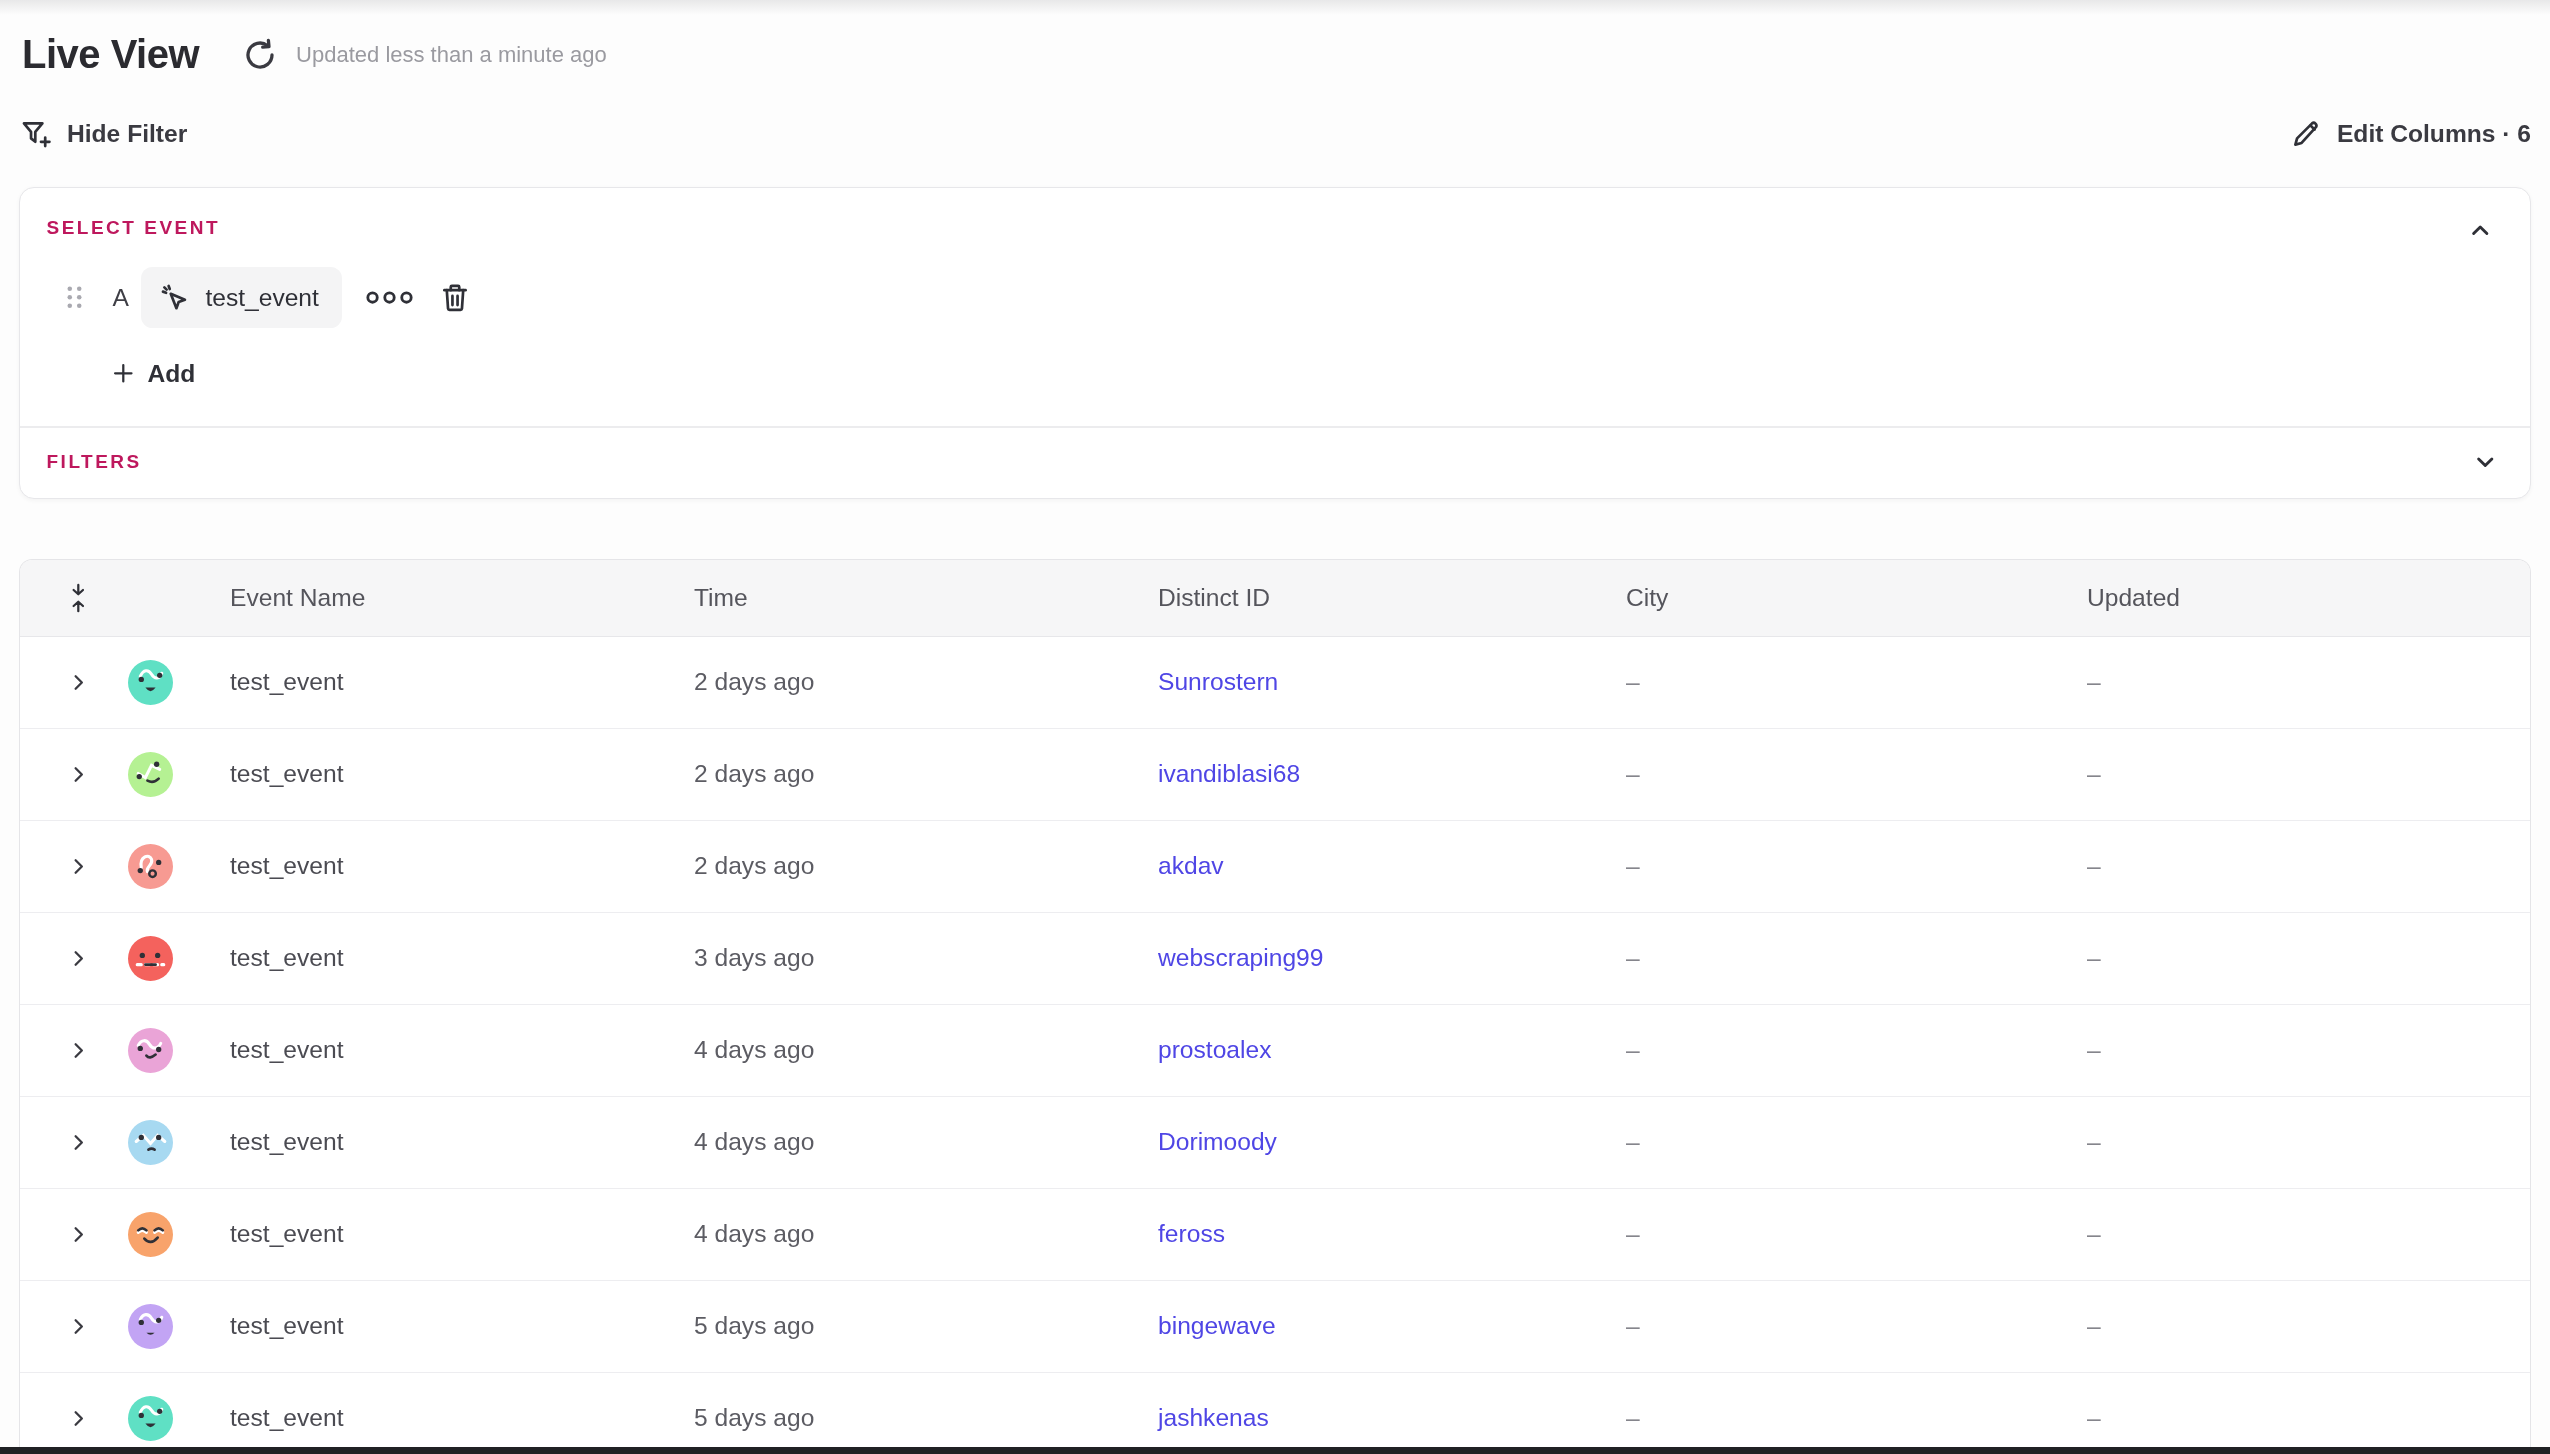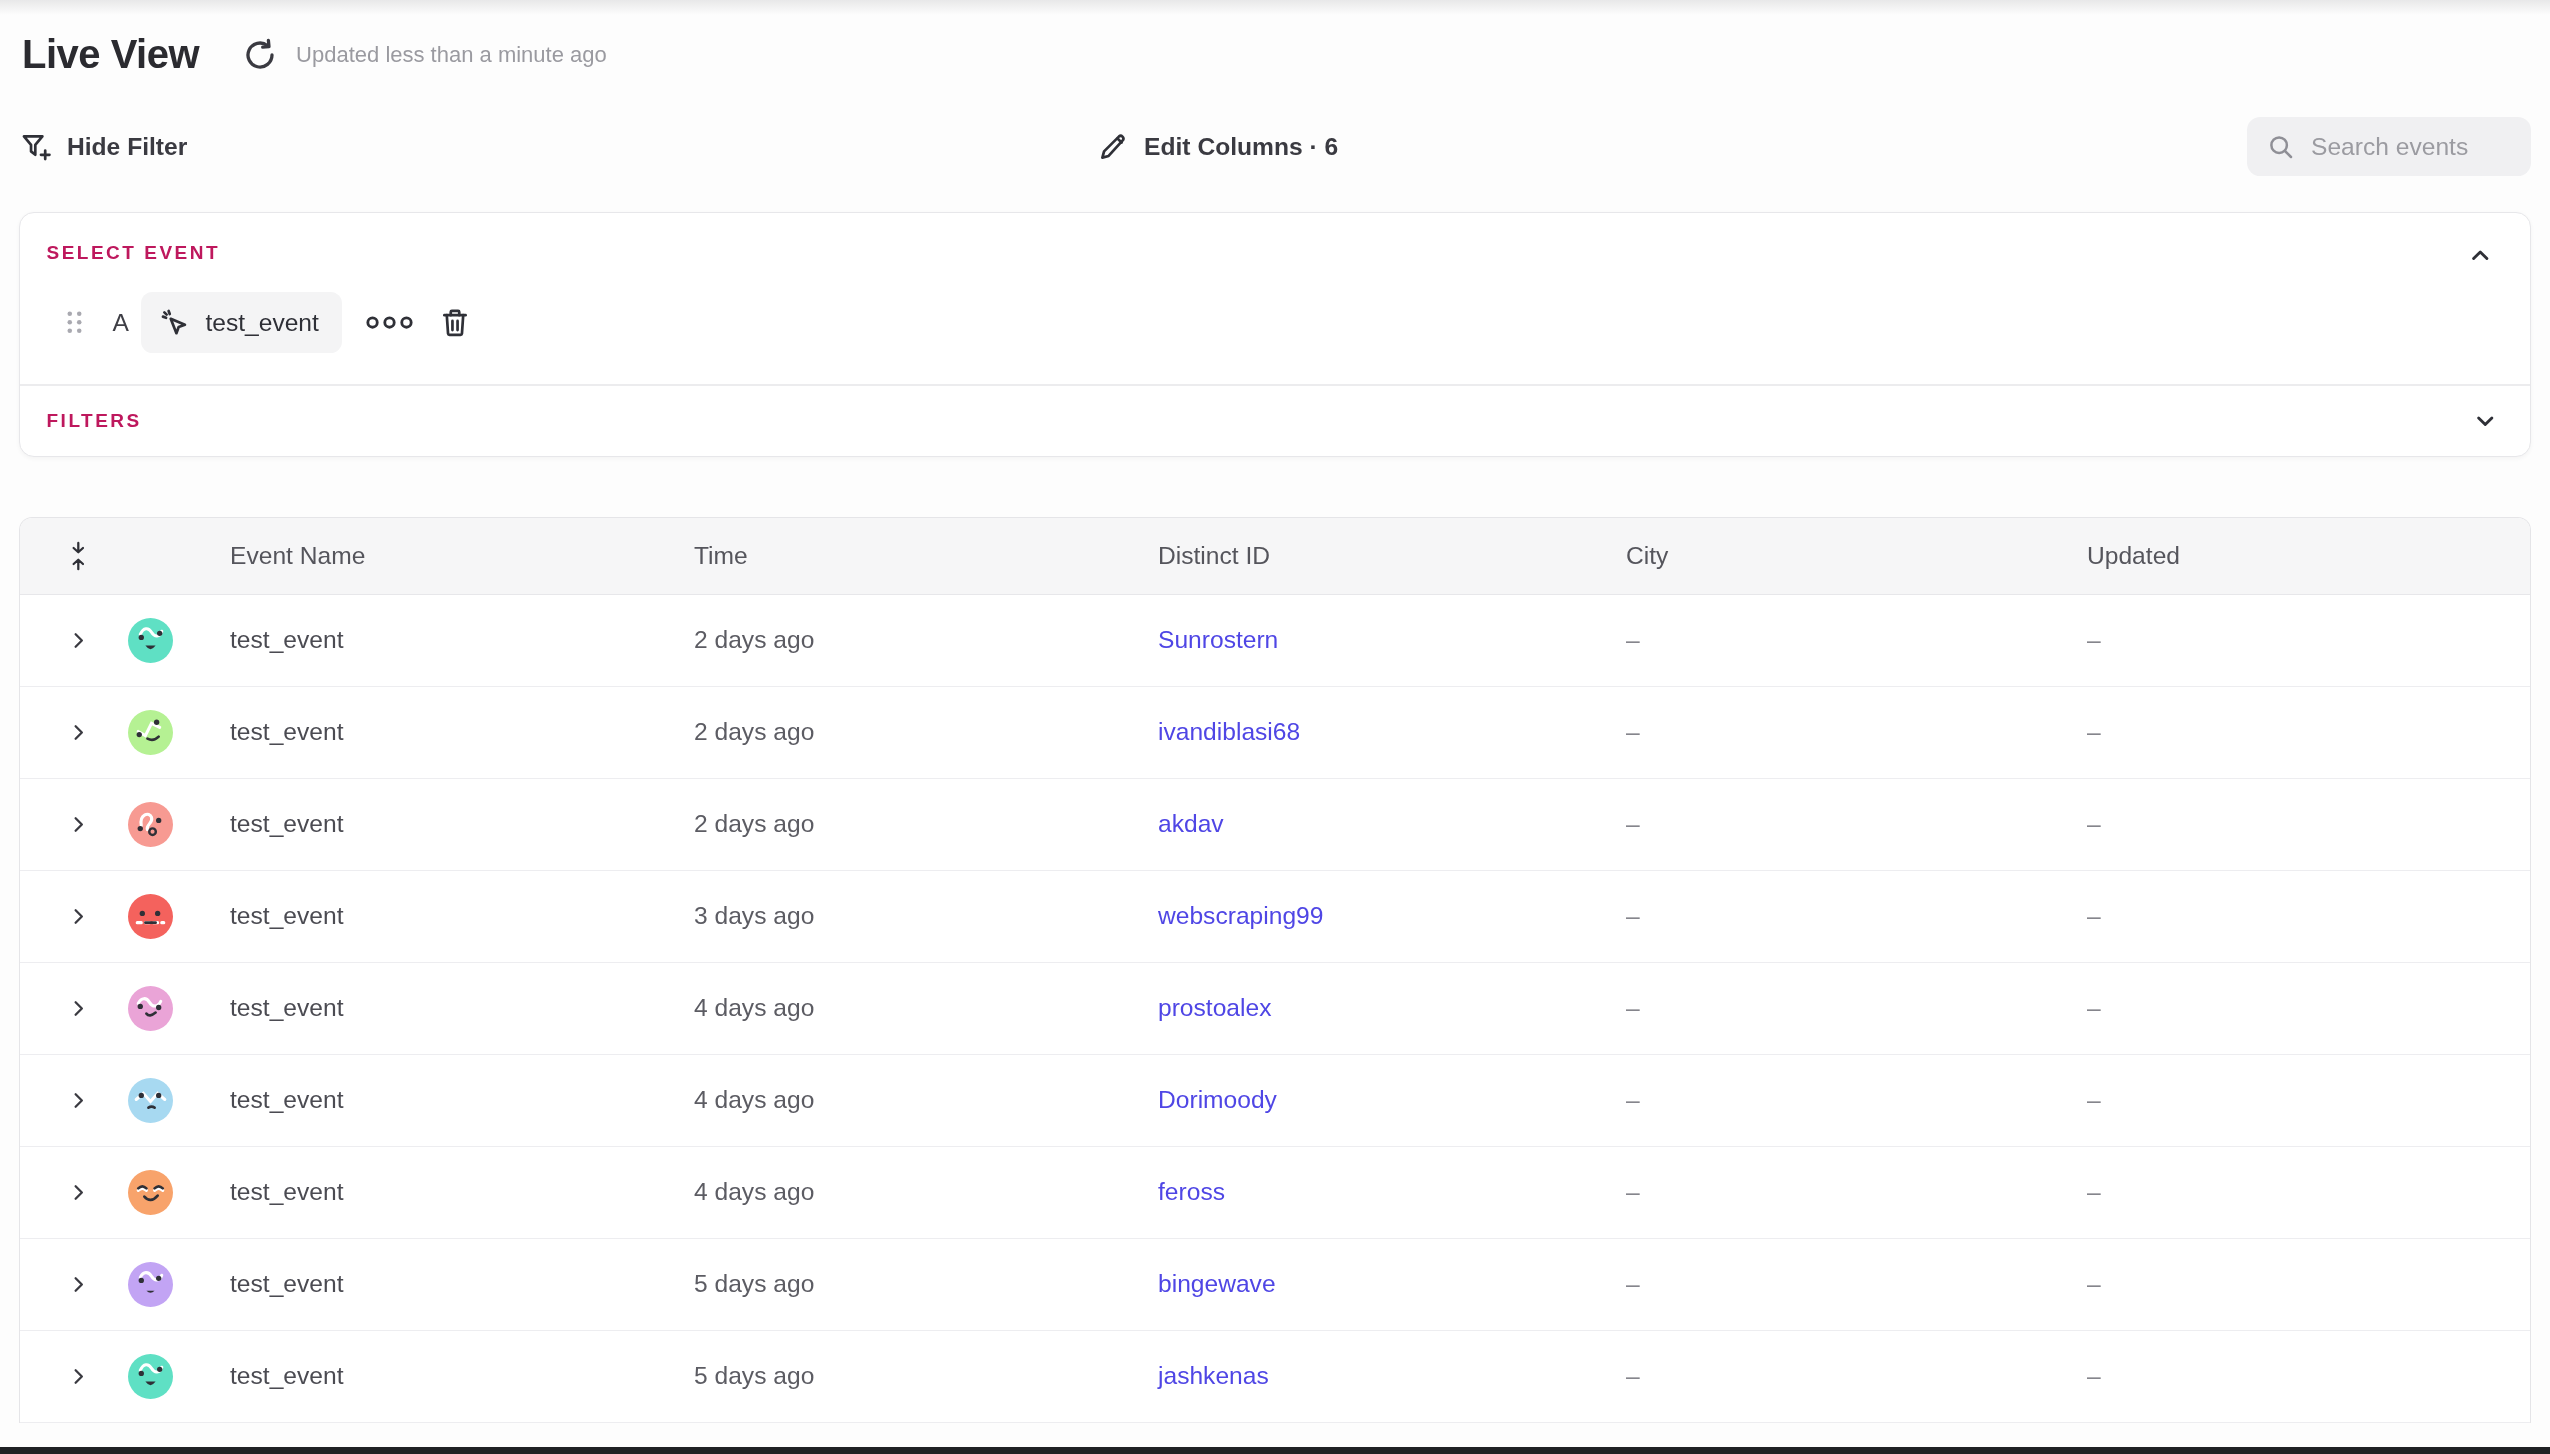--- a/index.html
+++ b/index.html
@@ -167,29 +167,20 @@
   </button>
   <button class="tool-btn">
     <span>
       <svg width="34" height="34" viewBox="0 0 24 24" fill="none" stroke="#2f3037" stroke-width="1.9" stroke-linejoin="round" stroke-linecap="round">
         <path d="M4.5 19.5 l1.2 -4.4 L16.3 4.5 c0,0 1.2,-1 2.4,0.2 c1.2,1.2 0.3,2.5 0.3,2.5 L8.9 18.3 l-4.4 1.2 z"></path>
         <path d="M15.2 6 l2.9 2.9"></path>
       </svg>
     </span>
     <span>Edit Columns · 6</span>
   </button>
-  <div class="search-box">
-    <span>
-      <svg width="30" height="30" viewBox="0 0 24 24" fill="none" stroke="#8f8f96" stroke-width="2" stroke-linecap="round">
-        <circle cx="10.5" cy="10.5" r="6.2"></circle>
-        <path d="M15.2 15.2 L20 20"></path>
-      </svg>
-    </span>
-    <input type="text" value="" placeholder="Search events" style="">
-  </div>
 </div>
 
 <div class="query-card">
   <div class="select-section">
     <div class="section-label">SELECT EVENT</div>
     <button class="panel-collapse">
       <span>
         <svg width="26.5" height="26.5" viewBox="0 0 24 24" fill="none" stroke="#2f3037" stroke-width="2.6" stroke-linecap="round" stroke-linejoin="round">
           <path d="M6 15 l6 -6 6 6"></path>
         </svg>
@@ -233,20 +224,30 @@
           <svg width="34" height="34" viewBox="0 0 24 24" fill="none" stroke="#2f3037" stroke-width="1.9" stroke-linecap="round" stroke-linejoin="round">
             <path d="M4.5 6.5 h15"></path>
             <path d="M9 6.5 V4.2 a0.8 0.8 0 0 1 0.8 -0.8 h4.4 a0.8 0.8 0 0 1 0.8 0.8 V6.5"></path>
             <path d="M6.2 6.5 l0.9 13 a1 1 0 0 0 1 0.9 h7.8 a1 1 0 0 0 1 -0.9 l0.9 -13"></path>
             <path d="M10.2 10.5 v6.5 M13.8 10.5 v6.5"></path>
           </svg>
         </span>
       </button>
     </div>
 
+    <div class="add-row">
+      <button class="add-btn">
+        <span>
+          <svg width="24.6" height="24.6" viewBox="0 0 24 24" fill="none" stroke="#2f3037" stroke-width="2.2" stroke-linecap="round">
+            <path d="M12 4 v16 M4 12 h16"></path>
+          </svg>
+        </span>
+        <span>Add</span>
+      </button>
+    </div>
   </div>
 
   <div class="card-divider"></div>
 
   <div class="filters-section">
     <div class="section-label">FILTERS</div>
     <button class="filters-chevron">
       <span>
         <svg width="26.5" height="26.5" viewBox="0 0 24 24" fill="none" stroke="#2f3037" stroke-width="2.6" stroke-linecap="round" stroke-linejoin="round">
           <path d="M6 9 l6 6 6 -6"></path>

